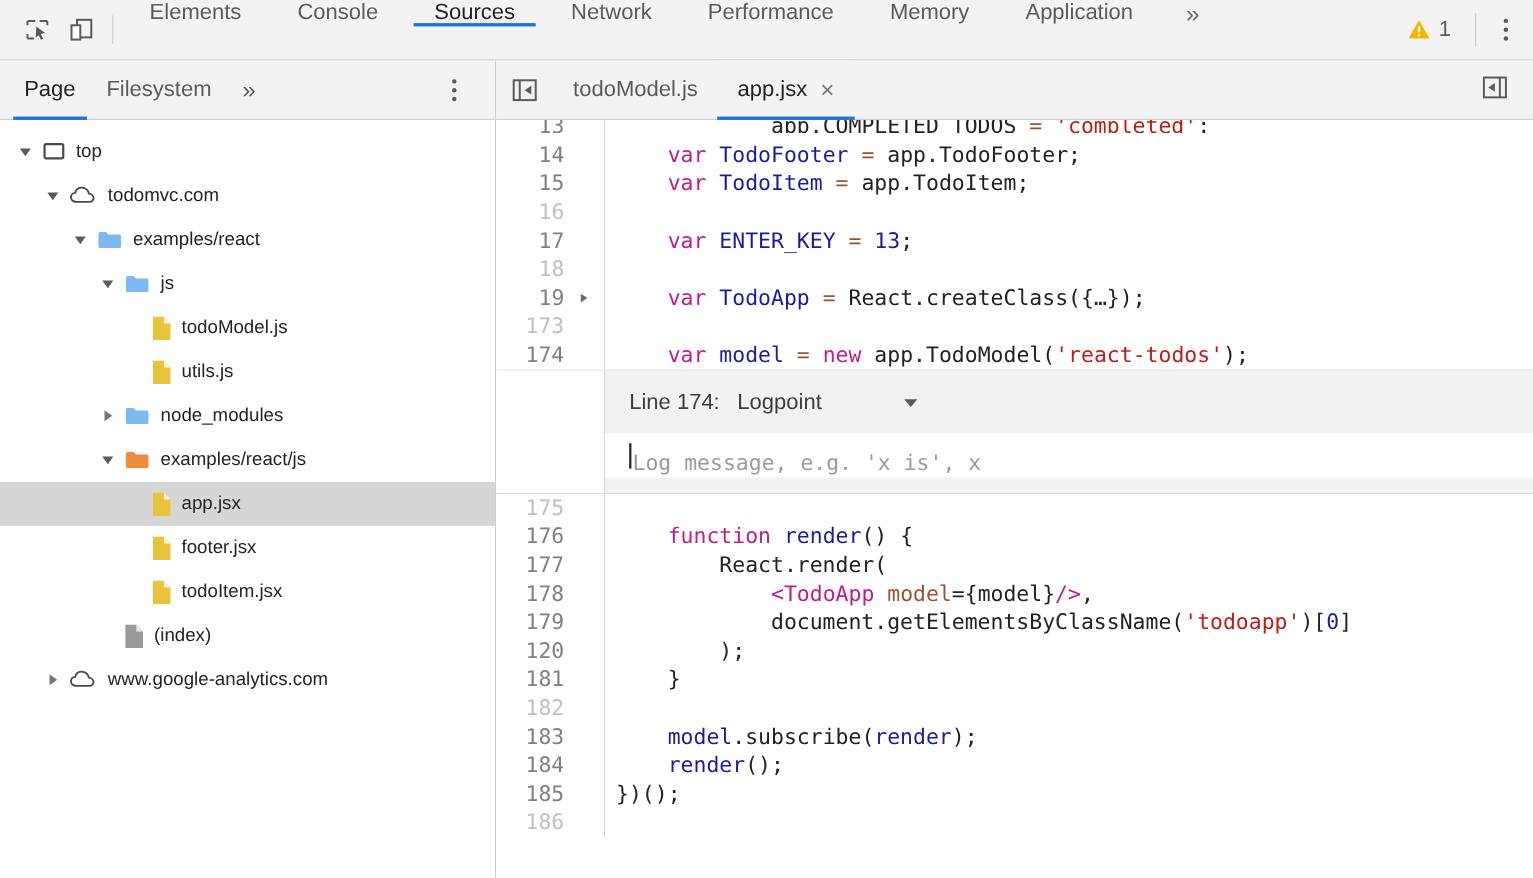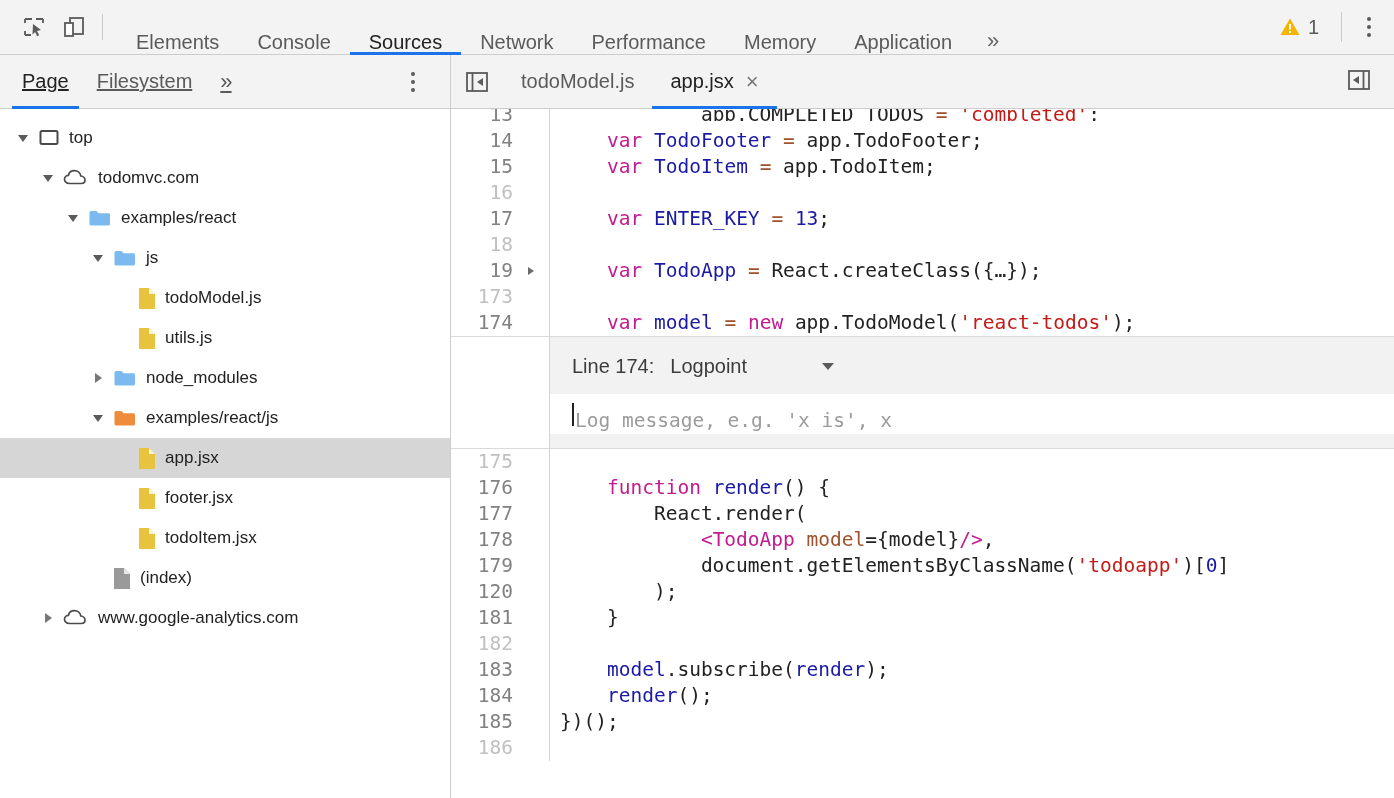--- a/index.html
+++ b/index.html
@@ -26,21 +26,21 @@
     width: 40px; height: 40px;
     display: flex; align-items: center; justify-content: center;
     background: transparent; border: none;
     cursor: pointer;
   }
   .tb-sep {
     width: 1px; height: 26px;
     background: #cacaca;
     margin: 0 14px 0 8px;
   }
-  .panel-tabs { display: flex; align-items: flex-end; height: 100%; }
+  .panel-tabs { display: flex; align-items: flex-start; height: 100%; gap: 13px; }
   .panel-tab {
     display: flex; align-items: center;
     padding: 0 19px;
     font-size: 20px;
     color: #5a5a5a;
     cursor: pointer;
     position: relative;
     white-space: nowrap;
   }
   .panel-tab.active { color: #222222; }
@@ -99,21 +99,20 @@
     position: relative;
   }
   .nav-tab {
     font-size: 20px;
     color: #5a5a5a;
     padding: 0 14px;
     height: 100%;
     display: flex; align-items: center;
     cursor: pointer;
     position: relative;
-    text-decoration: underline;
   }
   .nav-tab.active { color: #222; }
   .nav-tab.active::after {
     content: "";
     position: absolute; left: 4px; right: 4px; bottom: -1px;
     height: 3px; background: #1a73e8;
   }
   .nav-tab.more { font-size: 22px; letter-spacing: -1px; }
   .nav-kebab { position: absolute; right: 20px; top: 50%; transform: translateY(-50%); }
 

